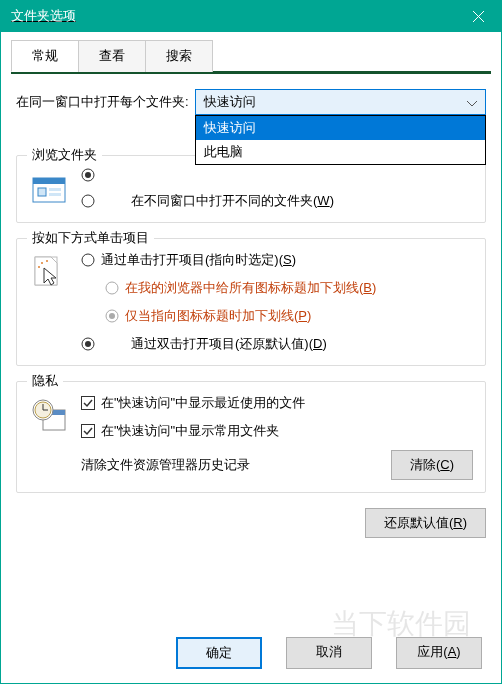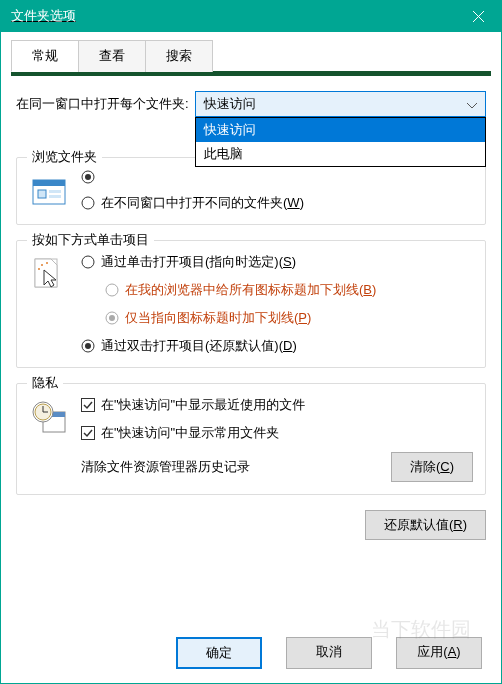--- a/index.html
+++ b/index.html
@@ -47,21 +47,21 @@
     .window-body {
       border: 1px solid #00a693;
       border-top: none;
       height: 652px;
       padding: 8px 10px 10px 10px;
       background: #fff;
       position: relative;
     }
     .tabs {
       display: flex;
-      border-bottom: 5px solid #14532d;
+      border-bottom: 3px solid #14532d;
       margin-bottom: 15px;
       text-align: right;
     }
     .tab {
       padding: 6px 20px;
       font-size: 13px;
       border: 1px solid #ccc;
       border-bottom: none;
       background: #f5f5f5;
       cursor: pointer;
@@ -148,20 +148,21 @@
       align-items: center;
       font-size: 13px;
       margin-bottom: 10px;
     }
     .option-row.sub {
       margin-left: 24px;
       color: #c2410c;
     }
     .option-row:last-child {
       margin-bottom: 0;
+      gap: 30px;
     }
     .radio, .checkbox {
       width: 14px;
       height: 14px;
       margin-right: 6px;
       flex-shrink: 0;
     }
     .clear-row {
       display: flex;
       align-items: center;
@@ -203,21 +204,21 @@
       text-align: center;
     }
     .underline {
       text-decoration: underline;
     }
     .watermark {
       position: absolute;
       bottom: 40px;
       right: 30px;
       opacity: 0.2;
-      font-size: 20px;
+      font-size: 28px;
       color: #888;
       pointer-events: none;
     }
   </style>
 </head>
 <body>
 
 <div class="titlebar">
   <span class="titlebar-text">文件夹选项</span>
   <div class="close-btn">

